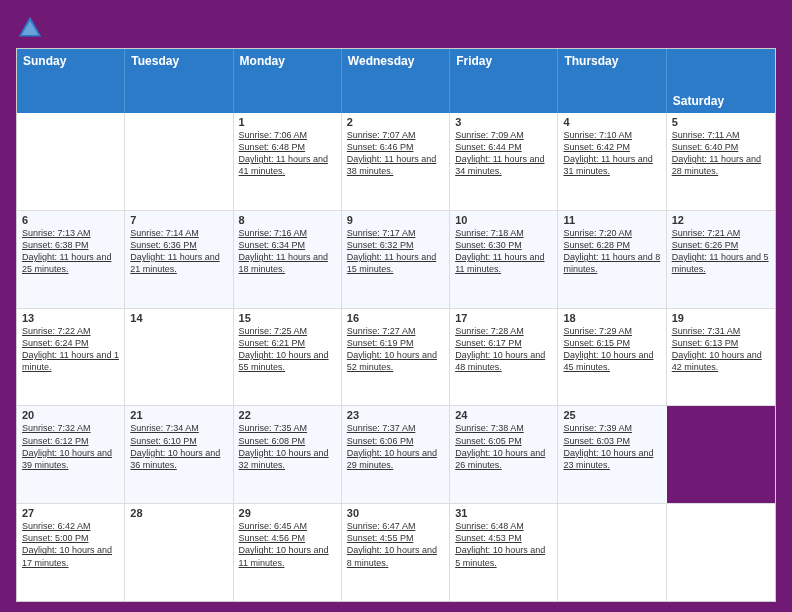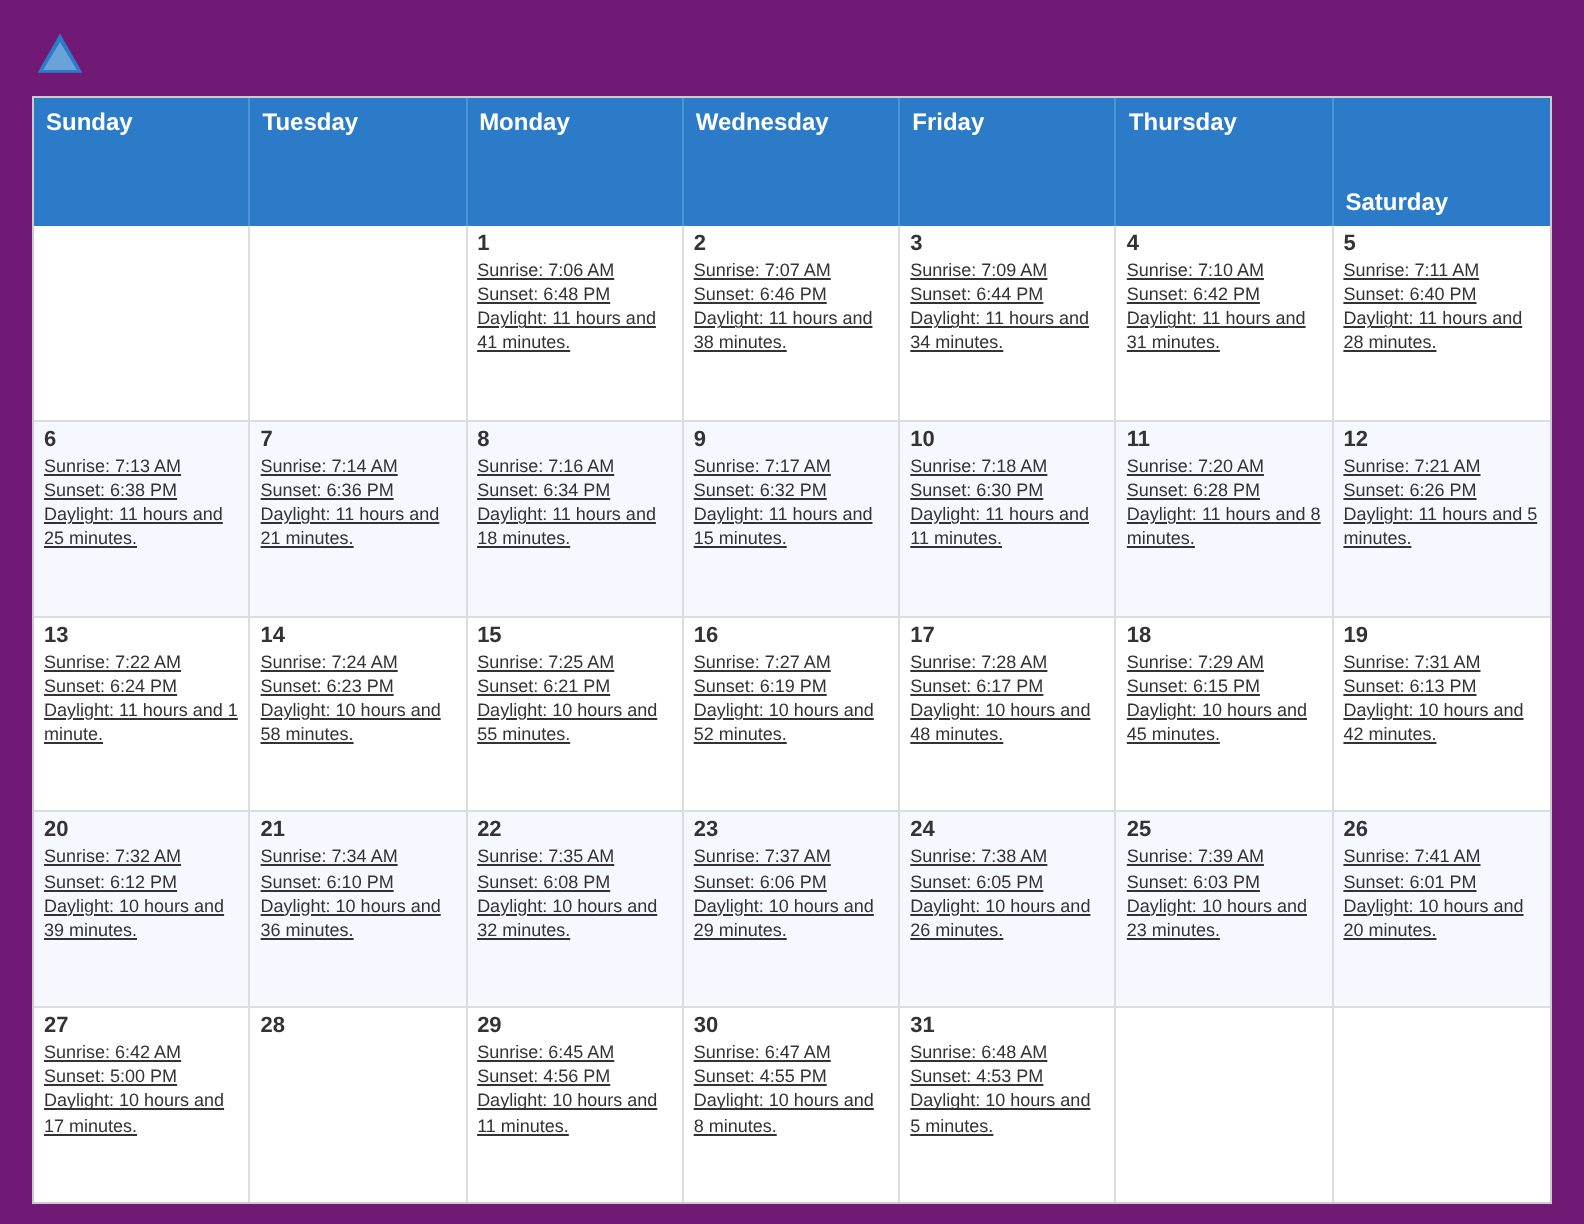--- a/index.html
+++ b/index.html
@@ -233,23 +233,20 @@
         </div>
         <div class="cal-row">
           <div class="cal-cell">
             <div class="day-num">13</div>
             <div class="day-info">Sunrise: 7:22 AM
 Sunset: 6:24 PM
 Daylight: 11 hours and 1 minute.</div>
           </div>
           <div class="cal-cell">
             <div class="day-num">14</div>
-            <div class="day-info">Sunrise: 7:24 AM
-Sunset: 6:23 PM
-Daylight: 10 hours and 58 minutes.</div>
           </div>
           <div class="cal-cell">
             <div class="day-num">15</div>
             <div class="day-info">Sunrise: 7:25 AM
 Sunset: 6:21 PM
 Daylight: 10 hours and 55 minutes.</div>
           </div>
           <div class="cal-cell">
             <div class="day-num">16</div>
             <div class="day-info">Sunrise: 7:27 AM
@@ -304,26 +301,20 @@
             <div class="day-num">24</div>
             <div class="day-info">Sunrise: 7:38 AM
 Sunset: 6:05 PM
 Daylight: 10 hours and 26 minutes.</div>
           </div>
           <div class="cal-cell even-row">
             <div class="day-num">25</div>
             <div class="day-info">Sunrise: 7:39 AM
 Sunset: 6:03 PM
 Daylight: 10 hours and 23 minutes.</div>
-          </div>
-          <div class="cal-cell even-row">
-            <div class="day-num">26</div>
-            <div class="day-info">Sunrise: 7:41 AM
-Sunset: 6:01 PM
-Daylight: 10 hours and 20 minutes.</div>
           </div>
         </div>
         <div class="cal-row">
           <div class="cal-cell">
             <div class="day-num">27</div>
             <div class="day-info">Sunrise: 6:42 AM
 Sunset: 5:00 PM
 Daylight: 10 hours and 17 minutes.</div>
           </div>
           <div class="cal-cell">

